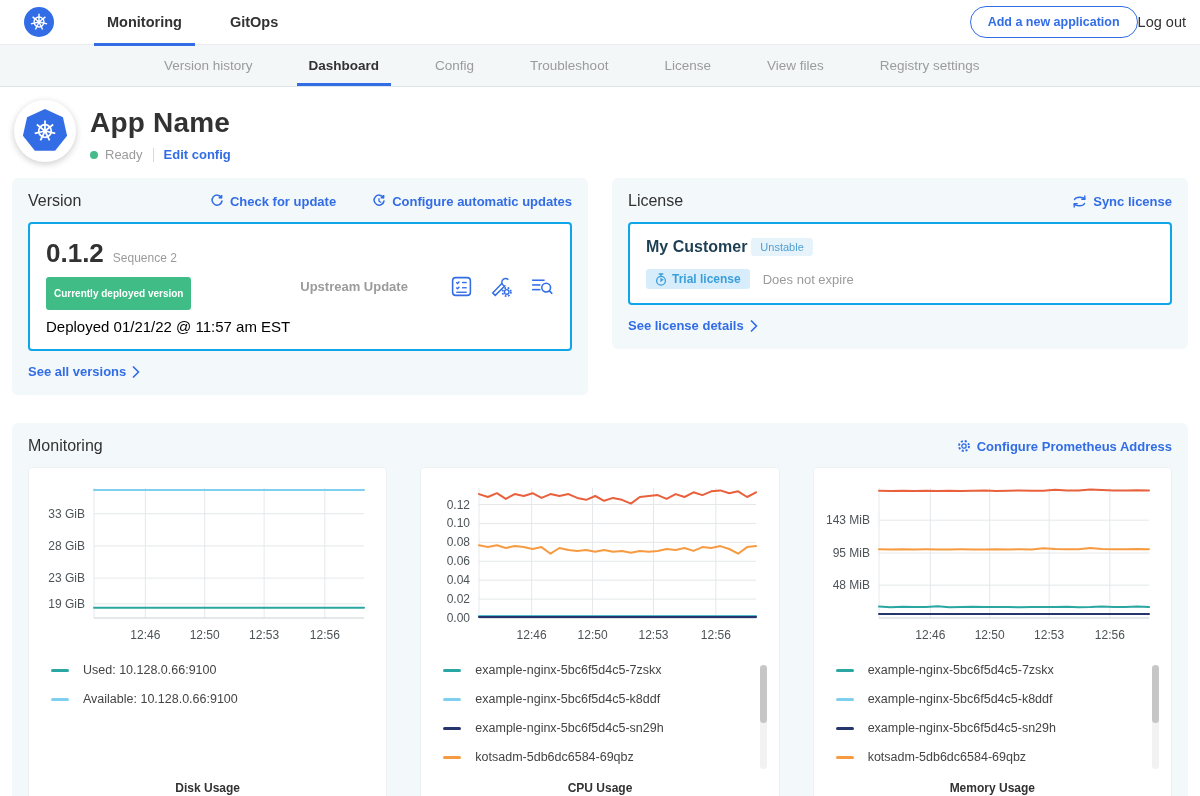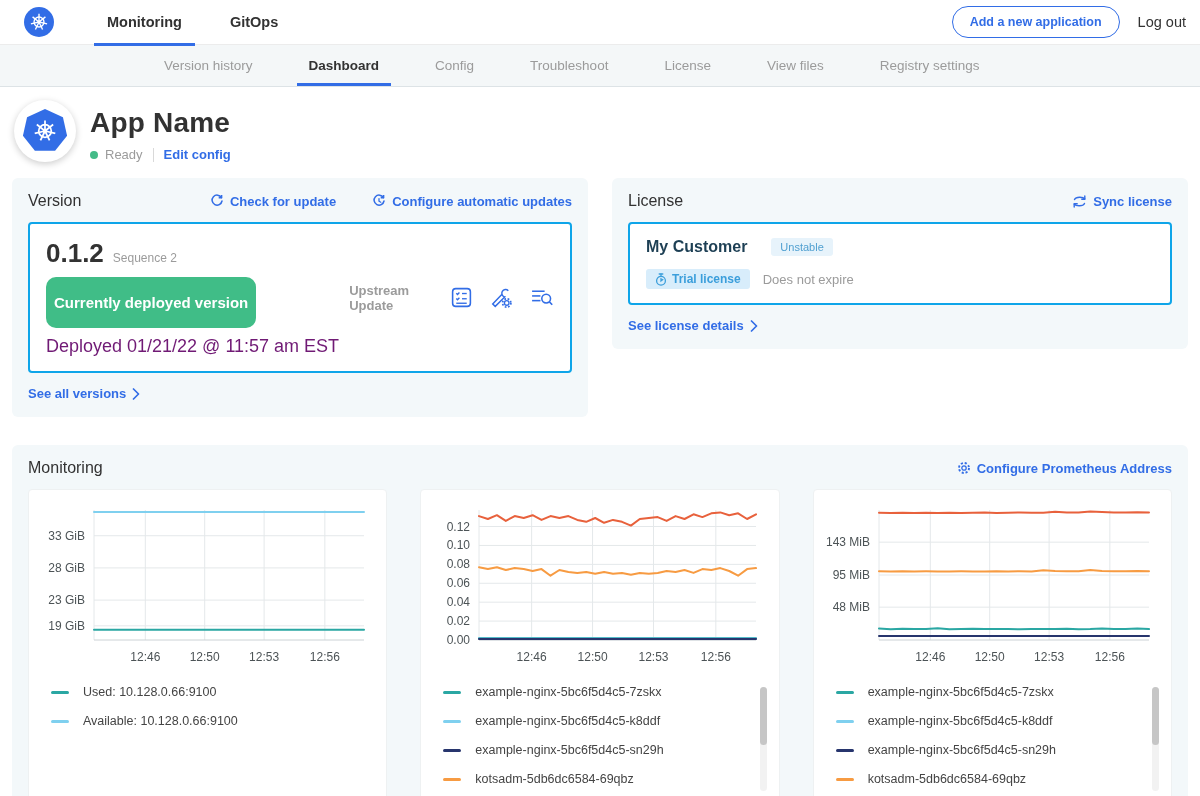--- a/index.html
+++ b/index.html
@@ -5,21 +5,21 @@
   *{box-sizing:border-box;margin:0;padding:0}
   html,body{width:1200px;height:796px;overflow:hidden}
   body{font-family:"Liberation Sans",sans-serif;color:#323232;background:#fff;font-size:14px}
 
   
   .topnav{display:flex;align-items:center;height:45px;padding:0 14px 0 24px;background:#fff;border-bottom:1px solid #ececec;position:relative}
   .brand{width:30px;height:30px;border-radius:50%;background:#326de6;display:flex;align-items:center;justify-content:center;margin-right:40px;flex:0 0 30px}
   .nav-tabs{display:flex;height:45px}
   .nav-tab{display:flex;align-items:center;padding:0 13px;margin-right:22px;font-size:14.5px;font-weight:700;color:#323232;position:relative;cursor:pointer}
   .nav-tab.active::after{content:'';position:absolute;left:0;right:0;bottom:-1px;height:3px;background:#326de6}
-  .topnav-right{margin-left:auto;display:flex;align-items:center;gap:18px}
+  .topnav-right{margin-left:auto;display:flex;align-items:center;}
   .pill-btn{background:#fff;border:1px solid #326de6;color:#326de6;font-family:inherit;font-weight:700;font-size:12.5px;padding:8px 17px;border-radius:18px;cursor:pointer}
   .logout{font-size:14.5px;cursor:pointer}
 
   
   .subnav{display:flex;height:42px;background:#f4f7f8;border-bottom:1px solid #dde3e6;padding-left:152px}
   .subnav-tab{display:flex;align-items:center;padding:0 12px;margin-right:32px;font-size:13.5px;color:#9b9b9b;position:relative;cursor:pointer;white-space:nowrap}
   .subnav-tab.active{color:#323232;font-weight:700}
   .subnav-tab.active::after{content:'';position:absolute;left:0;right:0;bottom:0;height:3px;background:#326de6}
 
   
@@ -40,28 +40,28 @@
   .panel-head{display:flex;align-items:center;margin-bottom:12px}
   .panel-title{font-size:16px;font-weight:400}
   .panel-links{margin-left:auto;display:flex;gap:36px}
   .inner-card{background:#fff;border:2px solid #0ea5e9;border-radius:4px;padding:14px 16px}
 
   .v-flex{display:flex;align-items:center}
   .v-col1{min-width:218px}
   .v-num-row{display:flex;align-items:baseline;gap:9px}
   .v-num{font-size:26px;font-weight:700}
   .v-seq{font-size:12px;color:#9b9b9b}
-  .badge-green{display:inline-block;background:#40bd87;color:#fff;font-size:15px;font-weight:700;padding:17px 8px;border-radius:10px;margin-top:8px}
-  .v-deployed{font-size:18px;color:#701a75;margin-top:8px}
+  .badge-green{display:inline-block;background:#40bd87;color:#fff;font-size:10px;font-weight:700;padding:11px 8px;border-radius:3px;margin-top:8px}
+  .v-deployed{font-size:15px;color:#000000;margin-top:8px}
   .v-source{flex:1;font-size:13px;font-weight:700;color:#9b9b9b;padding-left:10px}
   .v-icons{display:flex;gap:17px;align-items:center}
   .icon-btn{cursor:pointer;display:inline-flex}
   .see-link{margin-top:13px;display:inline-flex}
 
-  .lic-row1{display:flex;align-items:center;gap:24px}
+  .lic-row1{display:flex;align-items:center;gap:4px}
   .lic-name{font-size:16px;font-weight:700;color:#1d3f54}
   .badge-channel{background:#e7f3fb;color:#51a0d1;font-size:11px;padding:3px 9px;border-radius:3px}
   .lic-row2{display:flex;align-items:center;gap:13px;margin-top:13px}
   .badge-trial{background:#d8edfb;color:#3b9edb;font-weight:700;font-size:12px;padding:3px 9px;border-radius:3px;display:inline-flex;align-items:center;gap:5px}
   .lic-exp{font-size:13px;color:#9b9b9b}
 
   
   .monitoring{margin-top:28px;margin-bottom:20px}
   .charts-row{display:flex;gap:33px}
   .chart-card{flex:1;background:#fff;border:1px solid #eef1f2;border-radius:4px;padding:12px 10px 16px}

